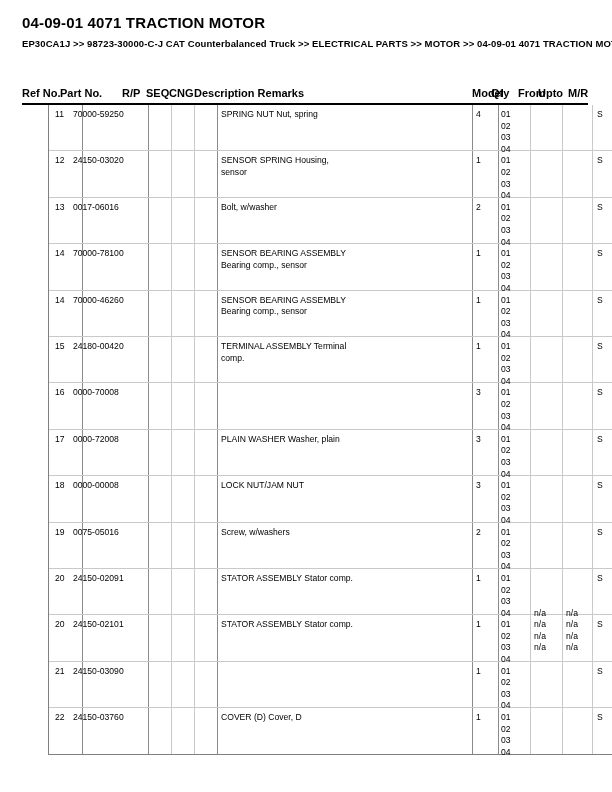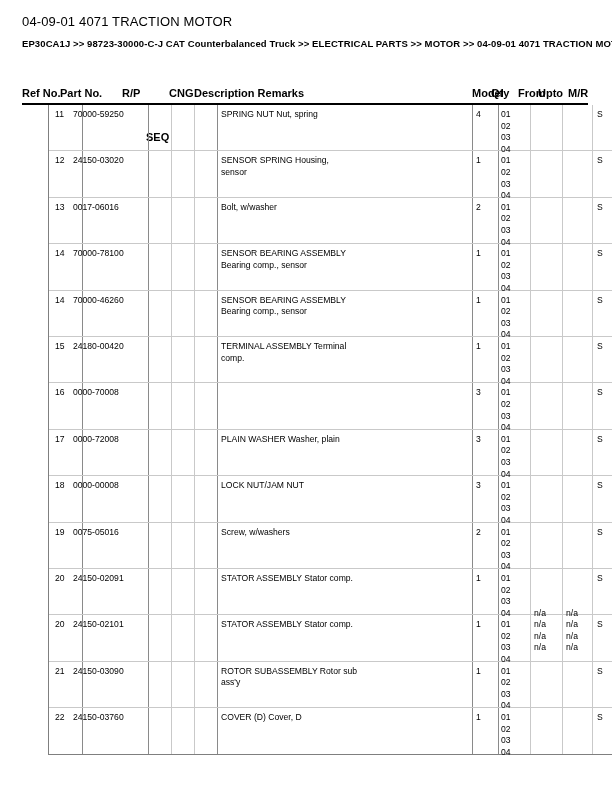--- a/index.html
+++ b/index.html
@@ -21,22 +21,22 @@
     left: 0; top: 0;
     width: 612px;
     height: 792px;
   }
 
   
   .doc-title {
     position: absolute;
     left: 22px;
     top: 14px;
-    font-size: 13px;
-    font-weight: normal;
+    font-size: 15px;
+    font-weight: bold;
     letter-spacing: 0.15px;
     white-space: nowrap;
   }
   .breadcrumb {
     position: absolute;
     left: 22px;
     top: 38px;
     font-size: 9.5px;
     font-weight: bold;
     letter-spacing: 0.1px;
@@ -128,21 +128,21 @@
   .c-qty    { left: 427px; width: 18px; }
   .c-model  { left: 452px; width: 26px; }
   .c-from   { left: 485px; width: 26px; }
   .c-upto   { left: 517px; width: 26px; }
   .c-mr     { left: 548px; width: 16px; }
 
   
   .h-ref   { left: 0px; }
   .h-part  { left: 38px; }
   .h-rp    { left: 100px; }
-  .h-seq   { left: 124px; margin-top: 44px; }
+  .h-seq   { left: 124px; }
   .h-cng   { left: 147px; }
   .h-desc  { left: 172px; }
   .h-qty   { left: 425px; margin-left: 44px; }
   .h-model { left: 450px; }
   .h-from  { left: 484px; padding-left: 12px; }
   .h-upto  { left: 516px; }
   .h-mr    { left: 546px; }
 
   
   .v1 { left: 33px; }
@@ -518,22 +518,20 @@
           <div class="vline v6 dark"></div>
           <div class="vline v7 dark"></div>
           <div class="vline v8"></div>
           <div class="vline v9"></div>
           <div class="vline v10"></div>
           <div class="cell c-ref">21</div>
           <div class="cell c-part">24150-03090</div>
           <div class="cell c-rp"></div>
           <div class="cell c-seq"></div>
           <div class="cell c-cng"></div>
-          <div class="cell c-desc">ROTOR SUBASSEMBLY Rotor sub
-ass'y</div>
           <div class="cell c-qty">1</div>
           <div class="cell c-model model">01
 02
 03
 04</div>
           <div class="cell c-from"></div>
           <div class="cell c-upto"></div>
           <div class="cell c-mr">S</div>
         </div>
         <div class="row">

